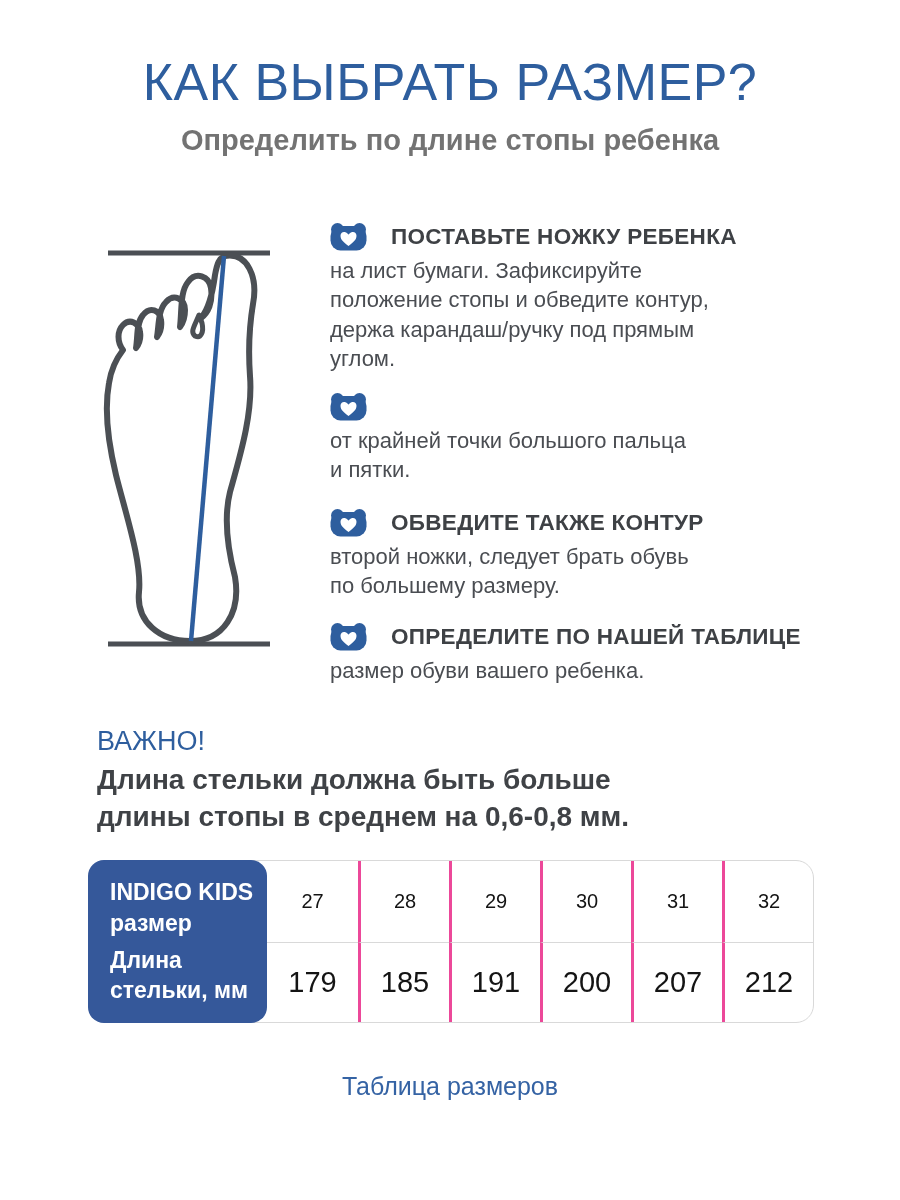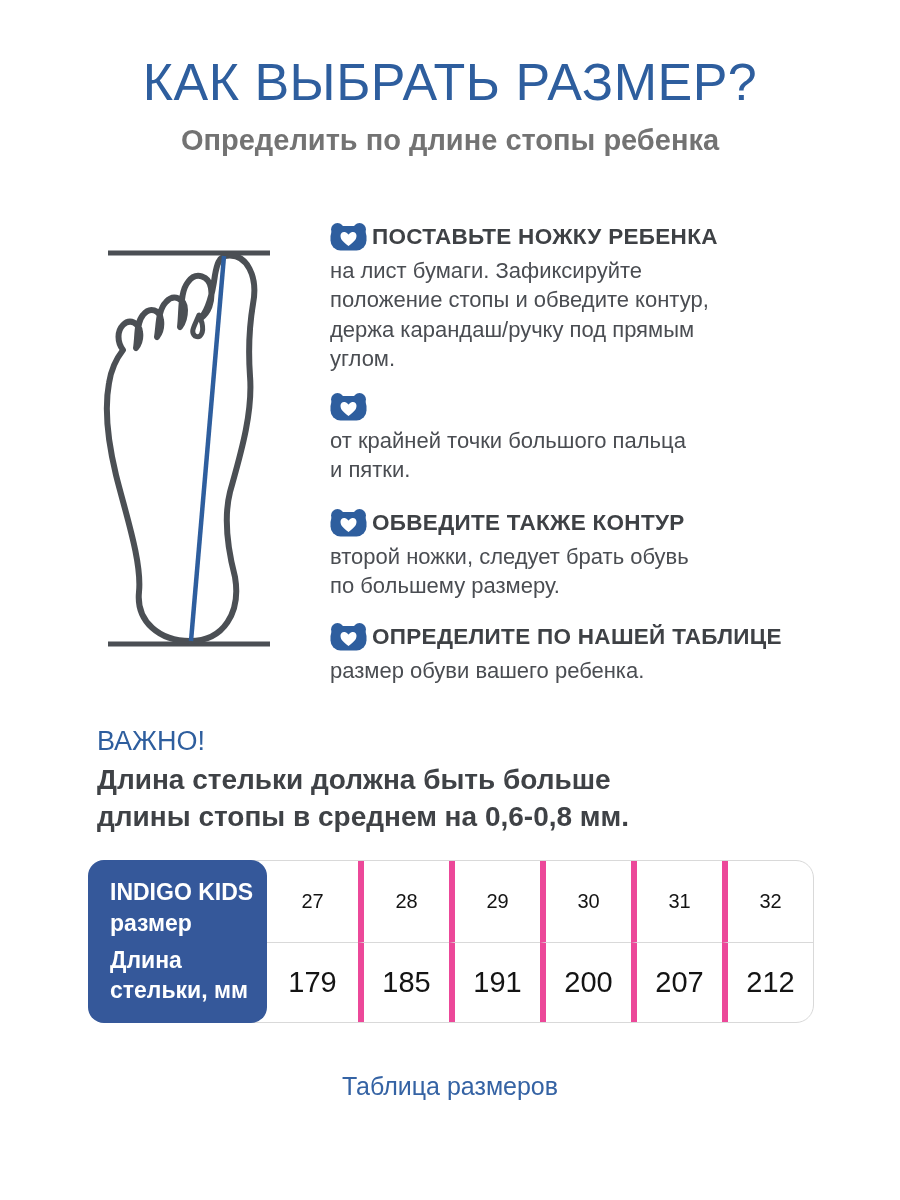--- a/index.html
+++ b/index.html
@@ -28,21 +28,21 @@
   
   .foot-figure { position:absolute; left:78px; top:220px; width:232px; height:460px; }
 
   
   .step { position:absolute; left:330px; width:475px; }
   .step-1 { top:222px; }
   .step-2 { top:392px; }
   .step-3 { top:508px; }
   .step-4 { top:622px; }
   .step-head {
-    display:flex; align-items:center; gap:5px;
+    display:flex; align-items:center; gap:24px;
     white-space:nowrap;
   }
   .step-head .icon { flex:0 0 auto; width:37px; height:29px; }
   .step-heading {
     font-size:22.5px; font-weight:700; color:#3e4145; letter-spacing:0.3px;
   }
   .step-body {
     margin-top:5px;
     font-size:22px; line-height:1.33; color:#4a4d52;
     white-space:pre-line;
@@ -78,21 +78,21 @@
     padding:14px 10px 14px 22px;
     margin:-1px 0 -1px -1px;
   }
   .tbl-head-cell .hdr { white-space:pre-line; }
   .cell {
     display:flex; align-items:center; justify-content:center;
     color:#141414;
   }
   .cell.size  { font-size:20px; font-weight:400; }
   .cell.len   { font-size:29px; font-weight:400; }
-  .cell.v-line { border-left:6px solid #ec4899; }
+  .cell.v-line { border-left:3px solid #ec4899; }
   .cell.h-line { border-top:1px solid #d9d9d9; }
 
   
   .size-chart-link-wrap {
     position:absolute; top:1072px; left:0; width:900px; text-align:center;
   }
   .size-chart-link {
     font-size:25px; color:#3563a4; text-decoration:none; cursor:pointer;
   }
 </style>

